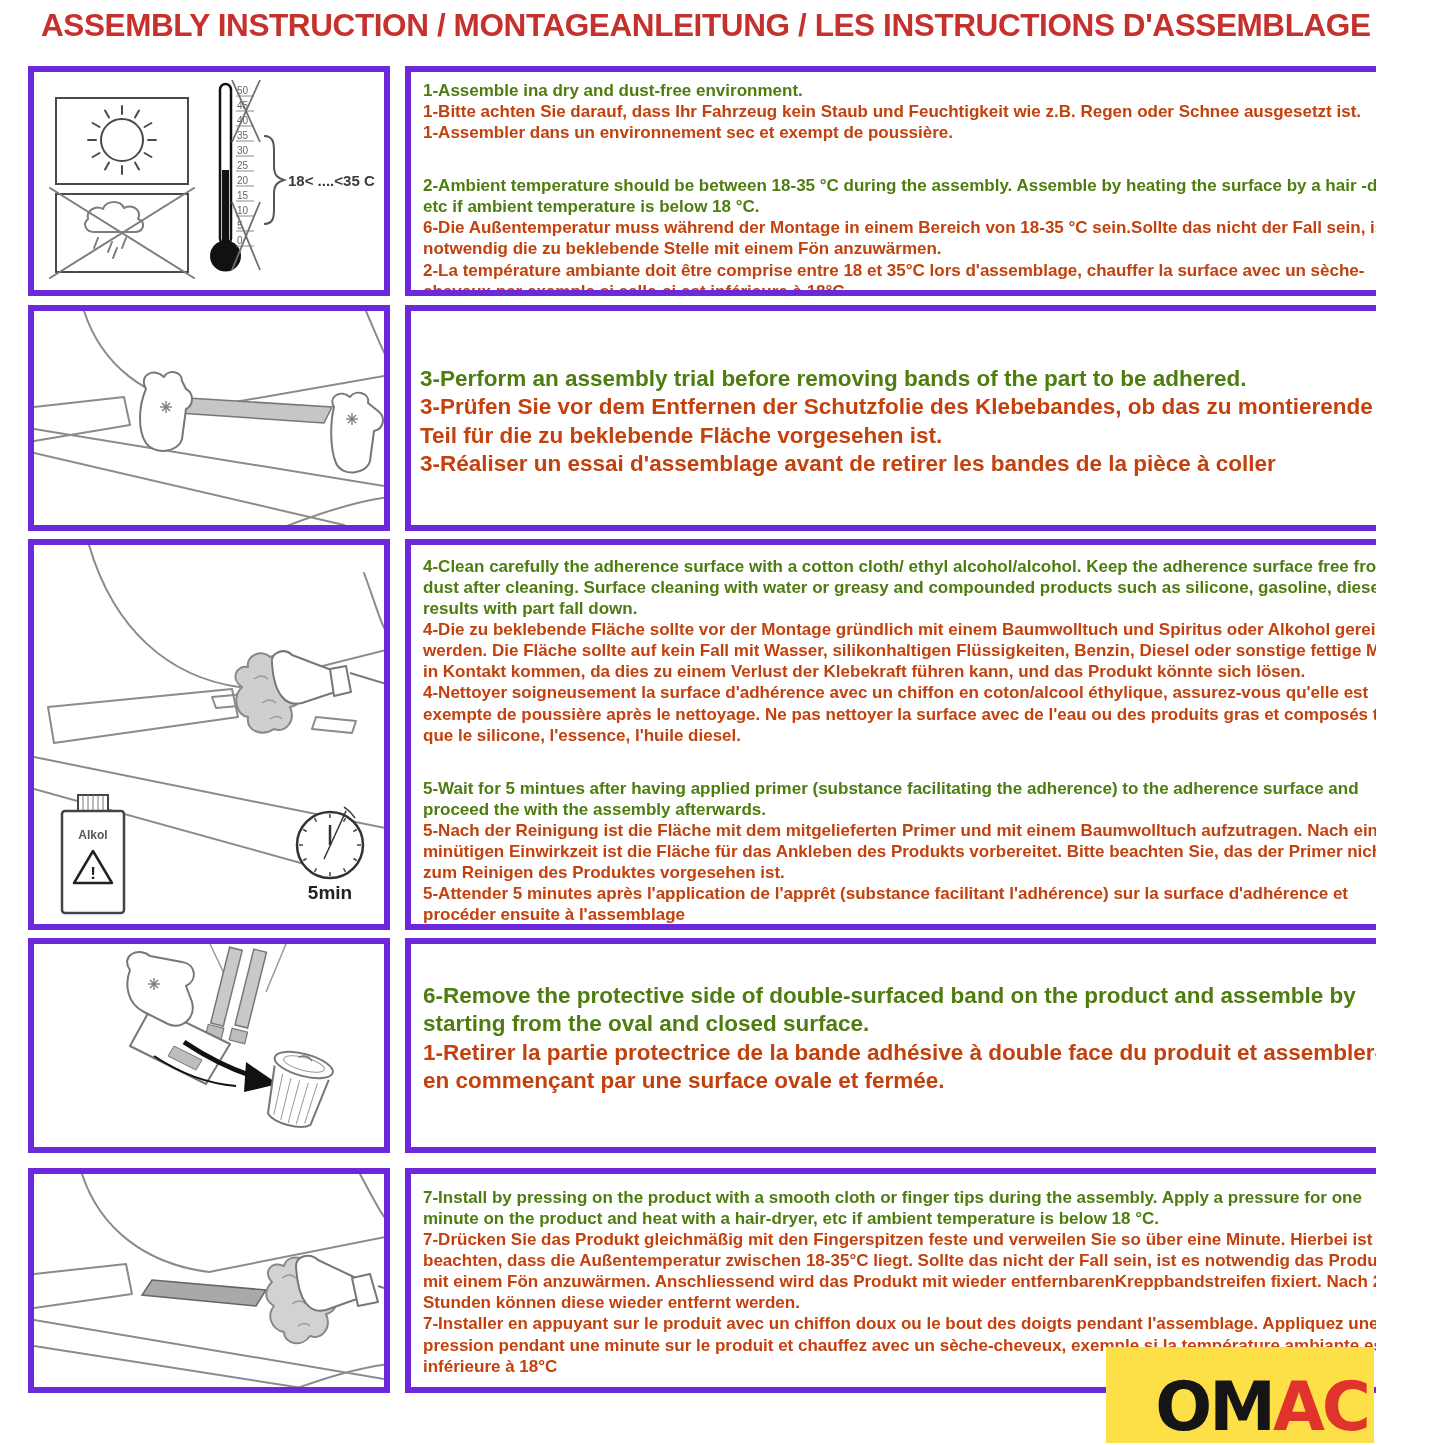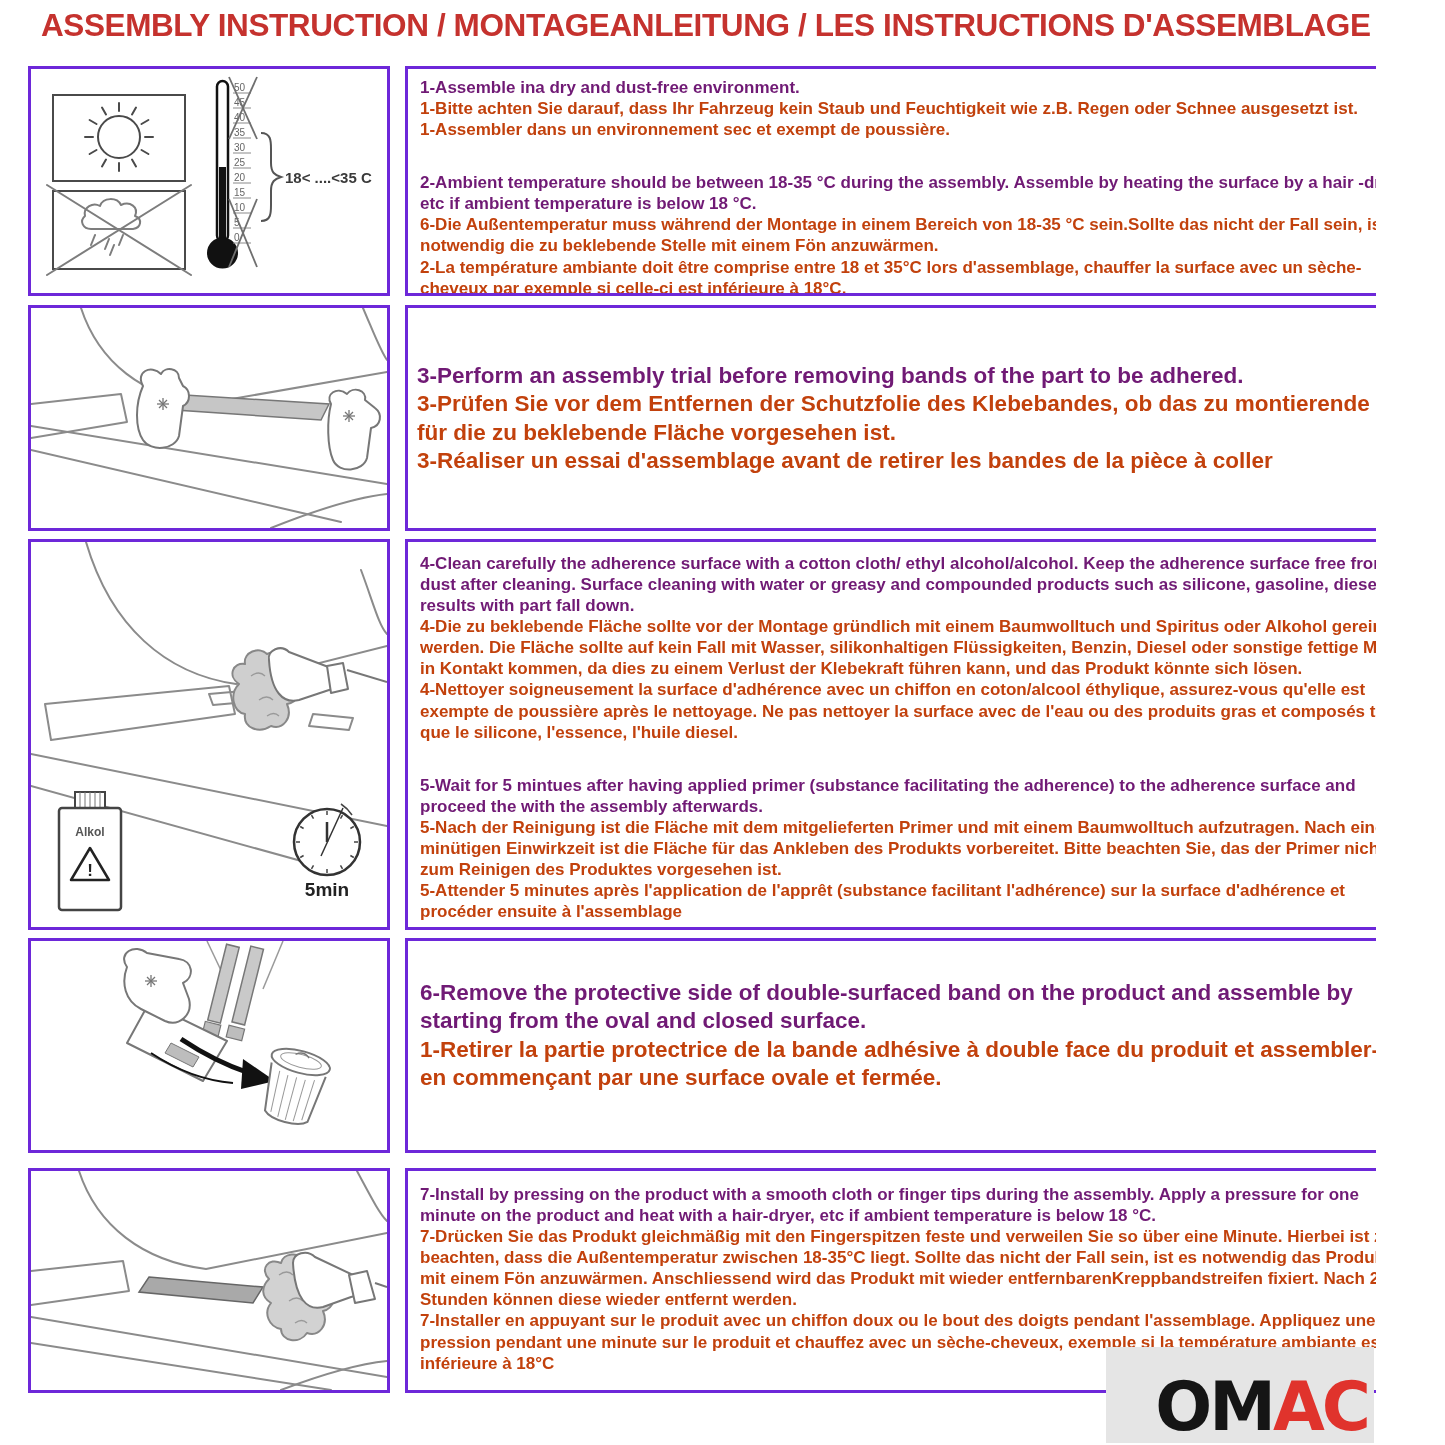--- a/index.html
+++ b/index.html
@@ -1,40 +1,40 @@
 <!DOCTYPE html>
 <html><head>
 <meta charset="utf-8">
 <style>
   html,body { margin:0; padding:0; background:#ffffff; }
   .page { position:relative; width:1376px; height:1445px; background:#fff;
           font-family:"Liberation Sans", sans-serif; color:#1a1a1a; overflow:hidden; }
   .title { position:absolute; top:7px; left:41px; font-size:31.5px; font-weight:800;
            letter-spacing:-0.4px; color:#c5322e; white-space:nowrap; }
-  .box { position:absolute; background:#fff; border:3px solid #6d28d9; box-sizing:border-box; overflow:hidden; }
+  .box { position:absolute; background:#fff; border:6px solid #6d28d9; box-sizing:border-box; overflow:hidden; }
   .ibox-l { left:28px; width:362px; }
   .ibox-r { left:405px; width:1032px; }
   .r1 { top:66px;   height:230px; }
   .r2 { top:305px;  height:226px; }
   .r3 { top:539px;  height:391px; }
   .r4 { top:938px;  height:215px; }
   .r5 { top:1168px; height:225px; }
   .cell { padding:8px 16px 0 12px; }
   .cell.p1 { padding-top:8px; }
   .cell.p2 { padding-top:54px;padding-left:9px; }
   .cell.p3 { padding-top:11px; }
   .cell.p4 { padding-top:38px;border-radius:21px; }
   .cell.p5 { padding-top:13px; }
   .para { margin:0; }
   .small .para { font-size:17px;  line-height:1.24; }
   .large .para { font-size:22.5px; line-height:1.26; }
-  .para.bold { font-weight:700; color:#701a75; }
+  .para.bold { font-weight:700; color:#4d7c0f; }
   .para.regular { font-weight:700; color:#c2410c; }
   .para.gap { margin-top:32px; }
-  .logo { position:absolute; right:2px; bottom:2px; width:262px; height:92px; background:#e5e5e5;
+  .logo { position:absolute; right:2px; bottom:2px; width:262px; height:92px; background:#fde047;
           display:flex; align-items:flex-end; justify-content:flex-end;
           font-family:"DejaVu Sans", sans-serif; font-weight:800; font-size:67px;
           letter-spacing:-3px; line-height:0.92; padding:0 6px 4px 0; }
   .logo .blk { color:#151515; }
   .logo .red { color:#e0332c; }
   svg { display:block; }
 </style>
 </head>
 <body>
 

